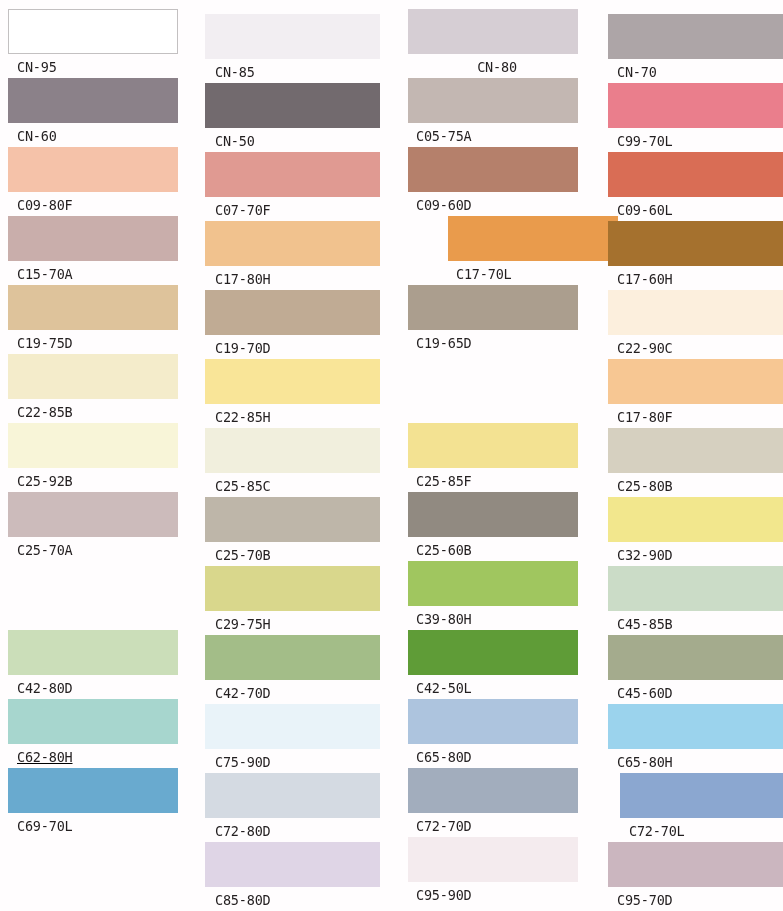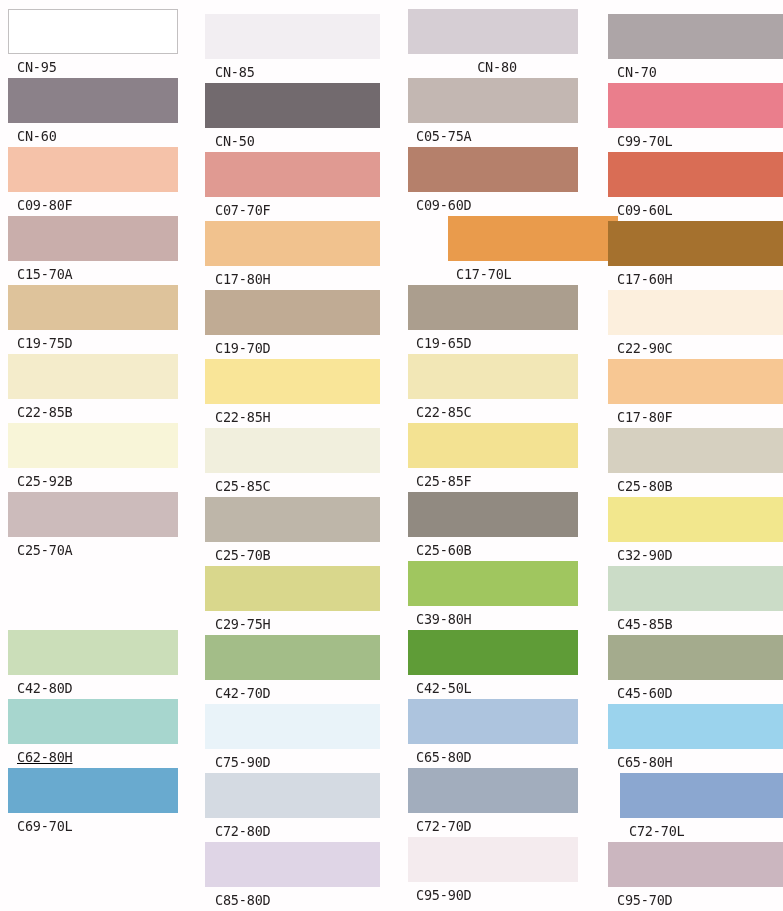--- a/index.html
+++ b/index.html
@@ -136,24 +136,20 @@
       <span class="swatch-label">C22-90C</span>
     </div>
     <div class="swatch-cell col-0" style="left: 8px; top: 354px; width: 170px;">
       <div class="swatch-chip" title="C22-85B" style="background: rgb(244, 236, 203);"></div>
       <span class="swatch-label">C22-85B</span>
     </div>
     <div class="swatch-cell col-1" style="left: 205px; top: 359px; width: 175px;">
       <div class="swatch-chip" title="C22-85H" style="background: rgb(249, 229, 152);"></div>
       <span class="swatch-label">C22-85H</span>
     </div>
-    <div class="swatch-cell col-2" style="left: 408px; top: 354px; width: 170px;">
-      <div class="swatch-chip" title="C22-85C" style="background: rgb(242, 231, 182);"></div>
-      <span class="swatch-label">C22-85C</span>
-    </div>
     <div class="swatch-cell col-3" style="left: 608px; top: 359px; width: 175px;">
       <div class="swatch-chip" title="C17-80F" style="background: rgb(247, 199, 147);"></div>
       <span class="swatch-label">C17-80F</span>
     </div>
     <div class="swatch-cell col-0" style="left: 8px; top: 423px; width: 170px;">
       <div class="swatch-chip" title="C25-92B" style="background: rgb(248, 245, 216);"></div>
       <span class="swatch-label">C25-92B</span>
     </div>
     <div class="swatch-cell col-1" style="left: 205px; top: 428px; width: 175px;">
       <div class="swatch-chip" title="C25-85C" style="background: rgb(241, 239, 221);"></div>

